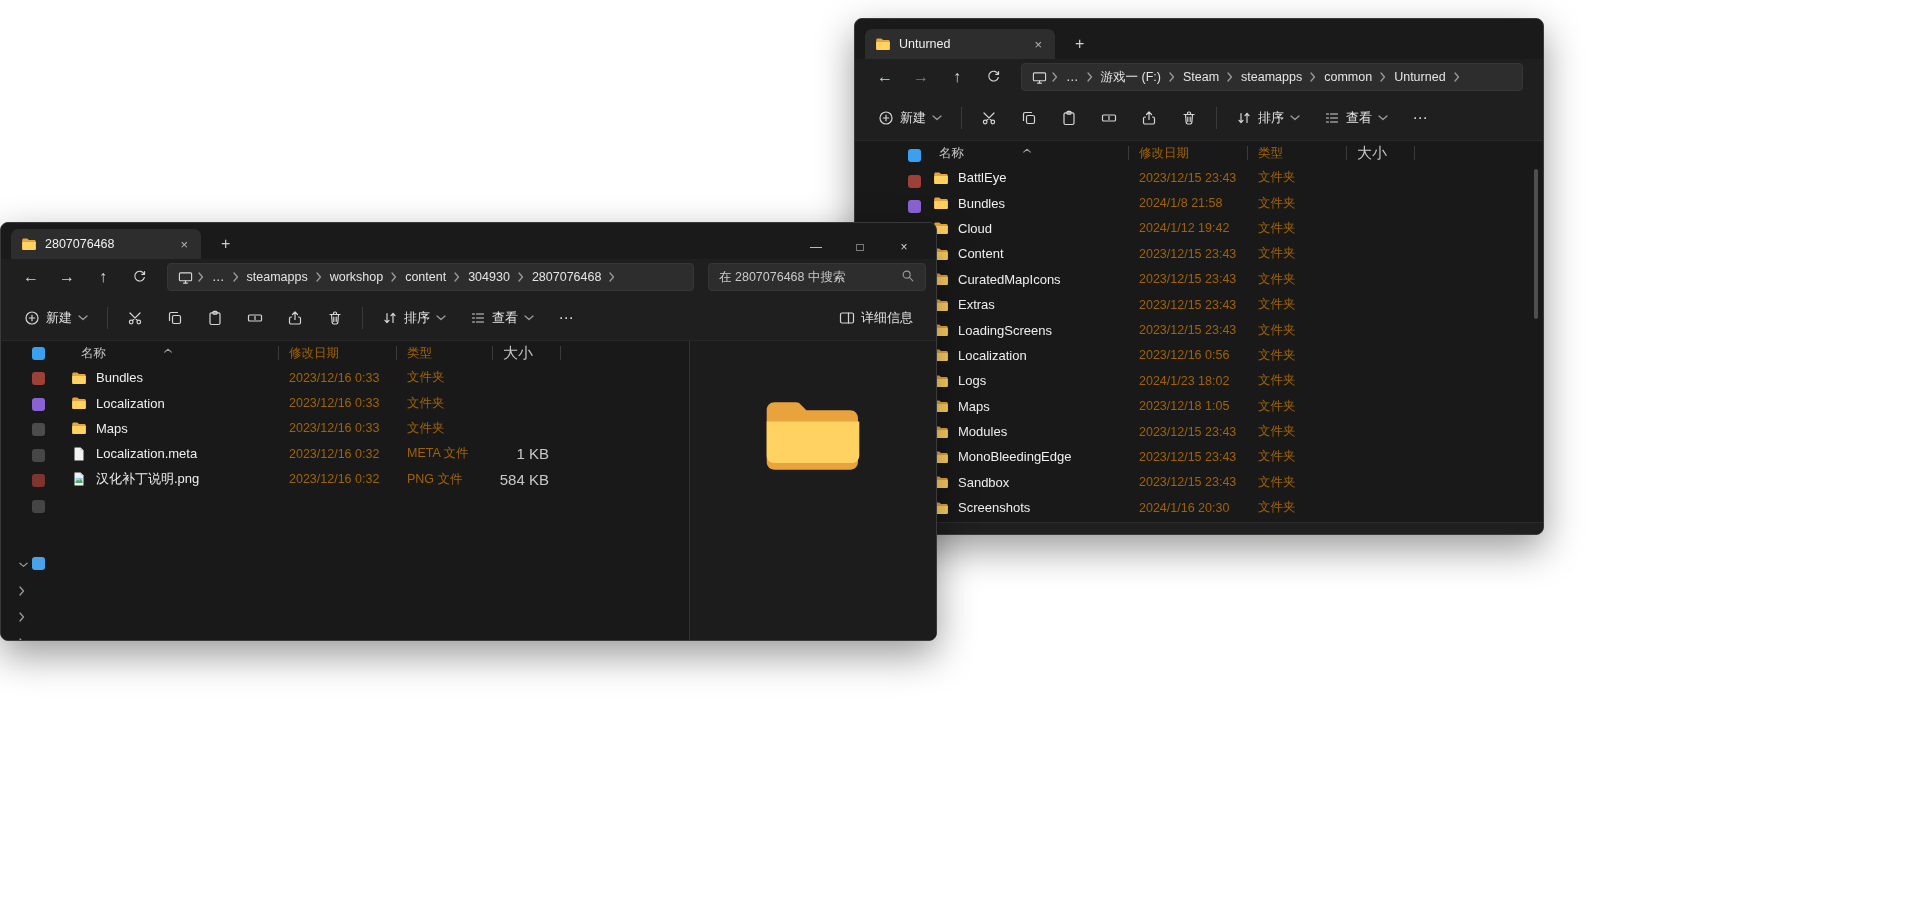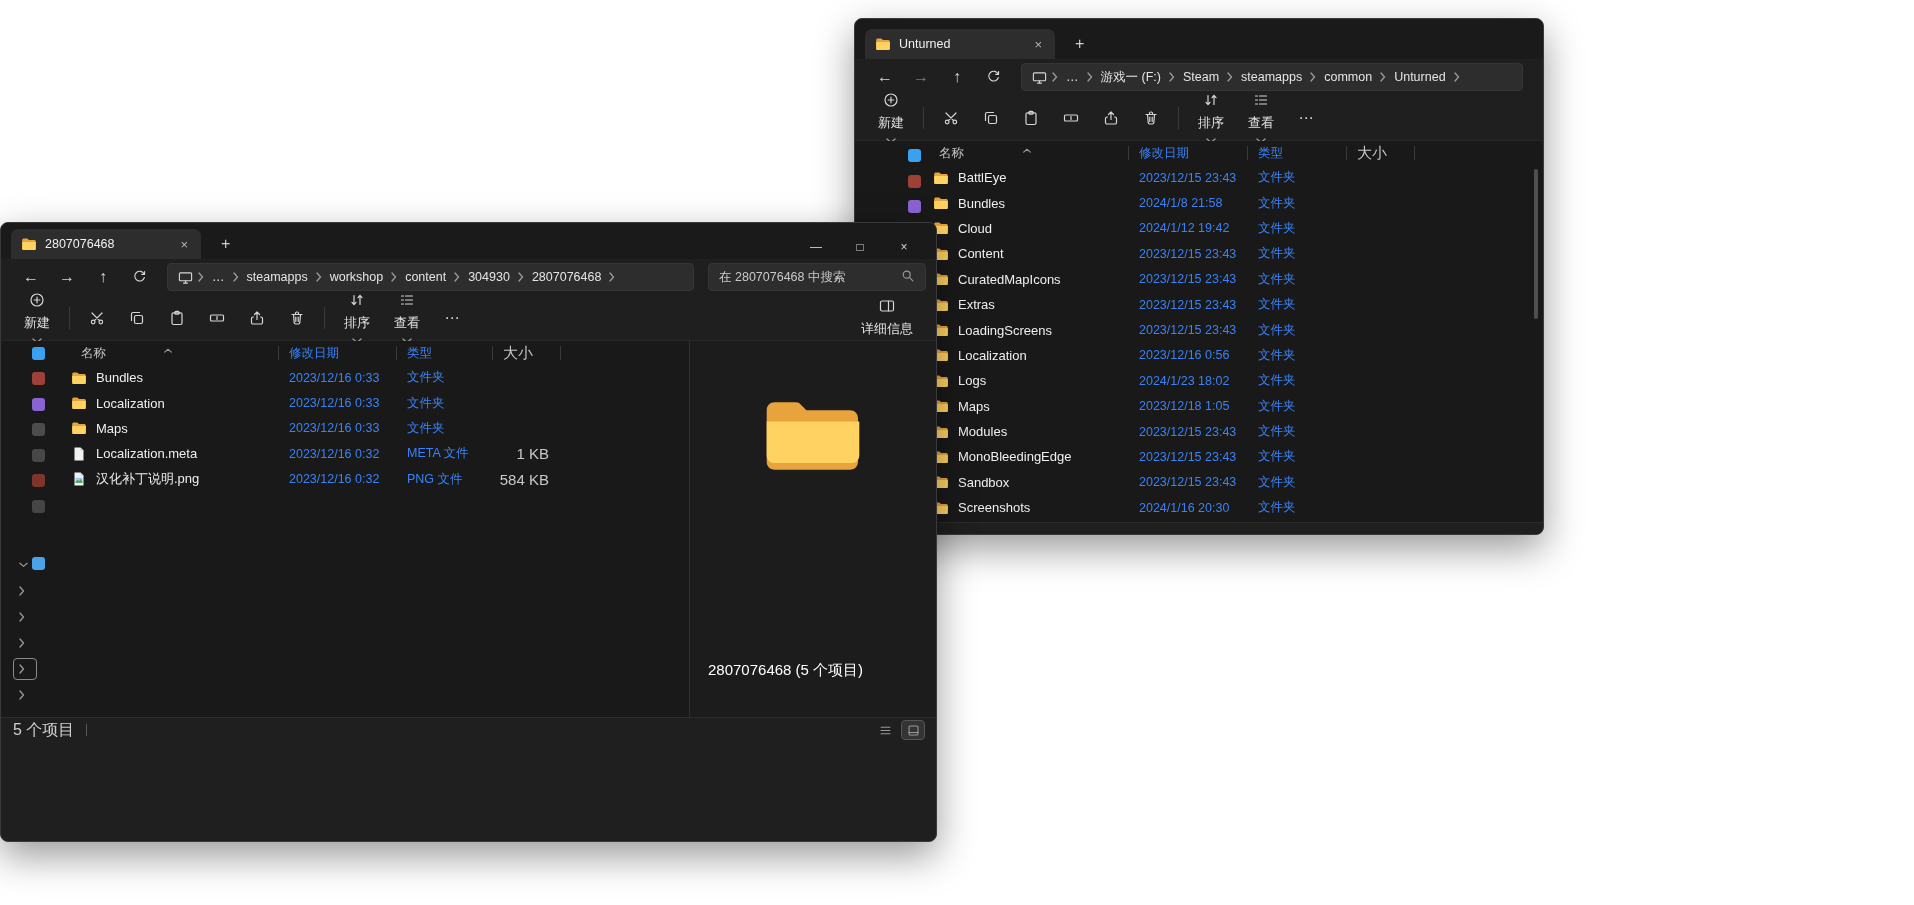--- a/index.html
+++ b/index.html
@@ -33,21 +33,21 @@
   .crumb { padding:0 7px; color:#e4e4e4; font-size:12.5px; }
   .chevsep { display:inline-flex; margin:0 1px; }
   .addricon { display:inline-flex; margin:0 4px 0 2px; }
   .searchbox { width:218px; height:28px; margin-left:10px; background:#2d2d2d; border:1px solid #363636;
                border-radius:4px; display:flex; align-items:center; padding:0 10px; }
   .searchtext { flex:1; color:#c9c9c9; font-size:12.5px; white-space:nowrap; overflow:hidden; }
 
   
   .cmdbar { height:46px; display:flex; align-items:center; background:#1f1f1f; padding:0 14px; gap:6px;
             border-bottom:1px solid #272727; }
-  .cmdbtn { display:flex; align-items:center; gap:6px; padding:6px 9px; border-radius:4px; color:#e2e2e2; font-size:13px;flex-direction:column; }
+  .cmdbtn { display:flex; align-items:center; gap:6px; padding:6px 9px; border-radius:4px; color:#e2e2e2; font-size:13px; }
   .iconbtn { display:flex; align-items:center; justify-content:center; width:34px; height:32px;
              border-radius:4px; color:#d6d6d6; font-size:15px; }
   .vdiv { width:1px; height:22px; background:#3a3a3a; margin:0 4px; }
   .spacer { flex:1; }
 
   
   .main { display:flex; position:relative; background:#191919; }
   .lw .main { height:376px; }
   .rw .main { height:381px; }
   .sidebar { position:relative; flex:0 0 56px; }
@@ -69,21 +69,21 @@
   .lw .hcell.col-name { padding-left:24px; }
   .lw .col-date { width:118px; padding-left:10px; }
   .lw .col-type { width:96px;  padding-left:10px; }
   .lw .col-size { width:68px;  text-align:right; padding-right:12px; }
   .rw .col-name { width:204px; padding-left:8px; }
   .rw .hcell.col-name { padding-left:14px; }
   .rw .col-date { width:119px; padding-left:10px; }
   .rw .col-type { width:99px;  padding-left:10px; }
   .rw .col-size { width:68px;  padding-left:10px; }
   .fname { color:#efefef; font-size:13px; }
-  .col-date,.col-type { color:#3b82f6; font-size:12.5px; }
+  .col-date,.col-type { color:#a16207; font-size:12.5px; }
   .col-size { color:#c8c8c8; font-size:15px; }
   .fic { display:inline-flex; width:16px; height:16px; flex:0 0 16px; }
 
   
   .details { flex:0 0 247px; background:#1c1c1c; border-left:1px solid #313131; position:relative; }
   .bigfolder { position:absolute; left:50%; top:50px; transform:translateX(-50%); }
   .dtitle { position:absolute; left:18px; top:320px; font-size:15px; font-weight:normal; color:#ffffff; }
   .infobox { position:absolute; left:18px; top:350px; width:211px; border:1px solid #3e3e3e; background:#242424;
              border-radius:5px; padding:10px 12px; display:flex; gap:9px; }
   .hinttext { color:#d8d8d8; font-size:12.5px; line-height:1.55; }
@@ -485,21 +485,21 @@
   </div>
 
   <div class="statusmini">
     <svg class="g" width="11" height="11" viewBox="0 0 16 16">
         <path d="M2.5 4h11M2.5 8h11M2.5 12h11"></path>
       </svg>
     <span class="cursorline"></span>
   </div>
 </div>
 
-<div class="window lw" style="left:0px; top:222px; width:937px; height:620px; z-index:2;">
+<div class="window lw" style="left:0px; top:222px; width:937px; height:419px; z-index:2;">
 
   <div class="tabstrip">
     <div class="tab">
       <span class="fic">
           <svg viewBox="0 0 16 16">
             <path d="M1.2 4.2c0-.9.7-1.6 1.6-1.6h3.1c.4 0 .8.2 1.1.5l.9 1h5.3c.9 0 1.6.7 1.6 1.6v6.7c0 .9-.7 1.6-1.6 1.6H2.8c-.9 0-1.6-.7-1.6-1.6z" fill="#e8a33d"></path>
             <path d="M1.2 6h13.6v6.4c0 .9-.7 1.6-1.6 1.6H2.8c-.9 0-1.6-.7-1.6-1.6z" fill="#ffd261"></path>
           </svg>
         </span>
       <span class="tabtitle">2807076468</span>

